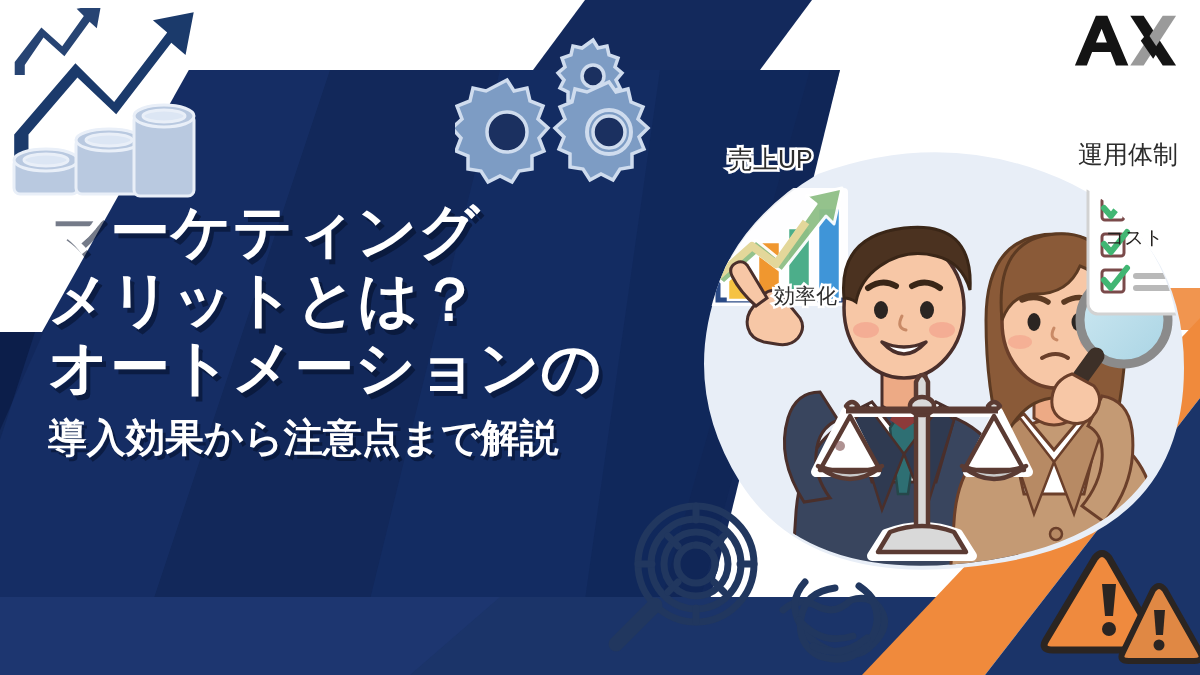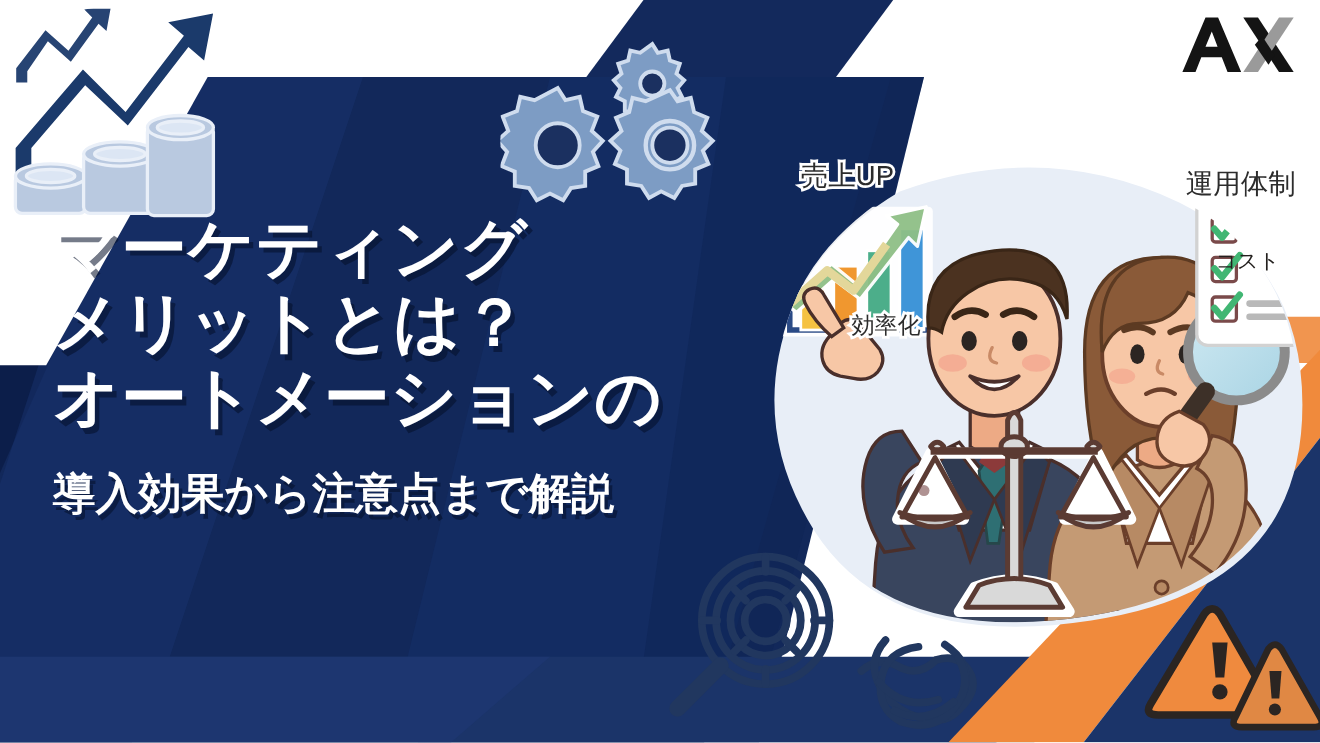--- a/index.html
+++ b/index.html
@@ -23,33 +23,33 @@
   #tangled-knot{left:775px;top:558px;width:125px;height:115px;}
   #warning-signs{left:1040px;top:548px;width:160px;height:127px;}
 
   
   #logo{
     position:absolute;right:22px;top:12px;width:105px;height:58px;
   }
 
   
   #headline{
-    position:absolute;left:48px;top:198px;width:620px;font-family:Liberation Mono, monospace;
+    position:absolute;left:48px;top:198px;width:620px;
   }
   .title-line{
     color:#ffffff;
     font-weight:bold;
     font-size:60px;
     line-height:1.13;
     letter-spacing:0.5px;
     white-space:nowrap;
     text-shadow:4px 5px 0 rgba(4,14,40,.55);
   }
   #subtitle{
-    margin-top:30px;
+    margin-top:16px;
     color:#ffffff;
     font-weight:bold;
     font-size:39px;
     line-height:1.1;
     white-space:nowrap;
     text-shadow:3px 4px 0 rgba(4,14,40,.55);
   }
 
   
   #illustration{
@@ -61,21 +61,21 @@
     position:absolute;
     font-weight:normal;
     color:#2c2c2c;
     -webkit-text-stroke:5px #ffffff;
     paint-order:stroke fill;
     white-space:nowrap;
   }
   .ill-label span{position:relative;}
   #label-uriage{left:28px;top:13px;font-size:25px;}
   #label-kouritsu{left:74px;top:152px;font-size:21px;}
-  #label-unyou{left:378px;top:8px;font-size:25px;margin-top:12px;}
+  #label-unyou{left:378px;top:8px;font-size:25px;}
   #label-cost{
     position:absolute;left:405px;top:95px;font-size:19px;
     font-weight:normal;color:#23201e;white-space:nowrap;
   }
 </style>
 </head>
 <body>
 
 <div id="stage">
 

